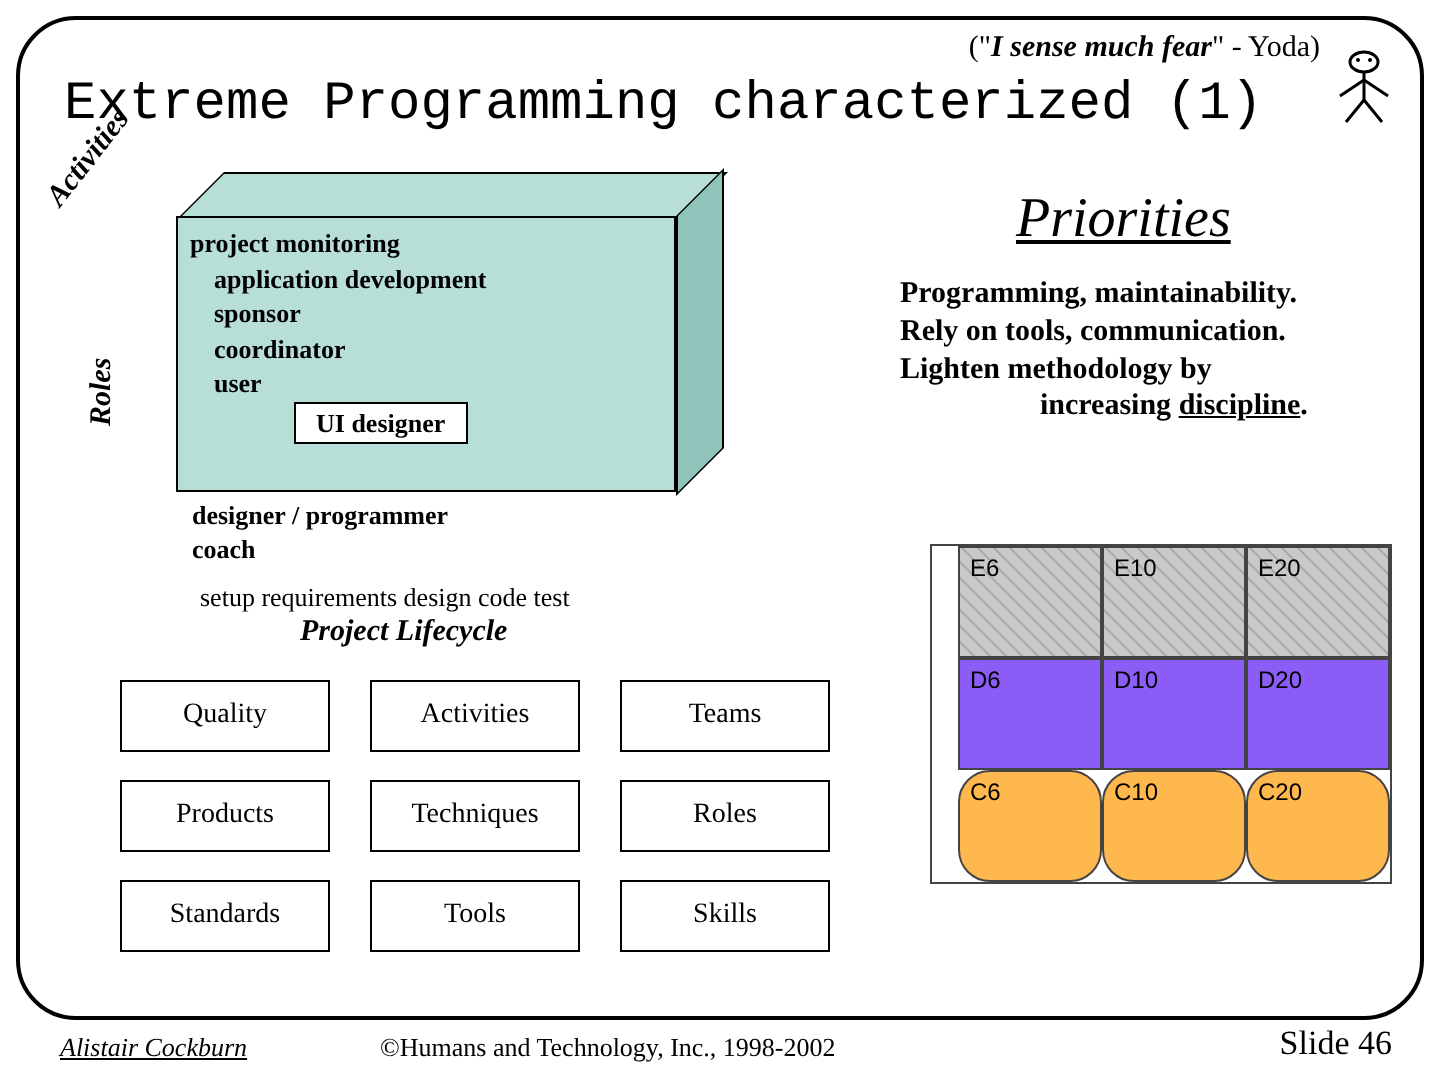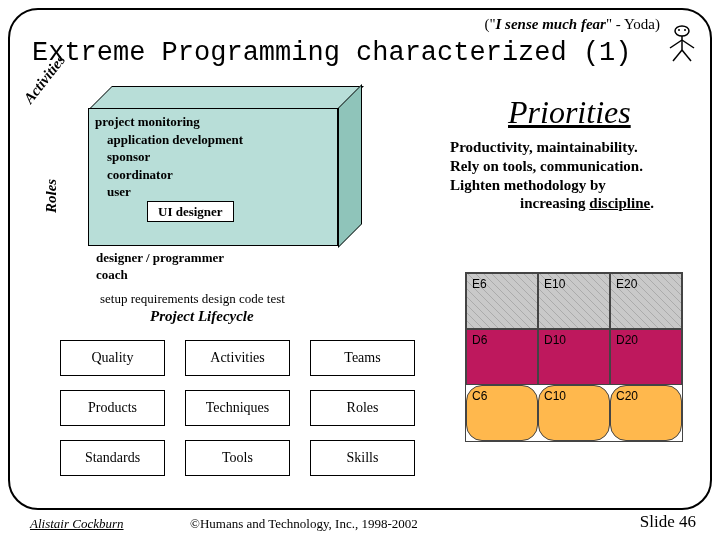--- a/index.html
+++ b/index.html
@@ -157,21 +157,21 @@
     align-items: center;
     justify-content: center;
     font-size: 14px;
     background: #fff;
   }
   
   .priorities-title {
     position: absolute;
     top: 84px;
     left: 498px;
-    font-size: 32px;
+    font-size: 28px;
     font-style: italic;
     text-decoration: underline;
     font-family: 'Times New Roman', serif;
   }
   .priorities-text {
     position: absolute;
     top: 128px;
     left: 440px;
     width: 255px;
     font-size: 15px;
@@ -181,33 +181,34 @@
   .underlined { text-decoration: underline; }
   
   .prio-grid {
     position: absolute;
     top: 262px;
     left: 455px;
     display: grid;
     grid-template-columns: repeat(3, 72px);
     grid-template-rows: repeat(3, 56px);
     border: 1px solid #444;
+    padding-left: 13px;
   }
   .prio-grid .pcell {
     border: 1px solid #444;
     font-size: 12px;
     padding: 3px 5px;
     box-sizing: border-box;
     font-family: Arial, sans-serif;
   }
   .row-e { background: #c9c9c9;
     background-image: linear-gradient(45deg, rgba(0,0,0,.15) 10%, transparent 10%, transparent 50%, rgba(0,0,0,.15) 50%, rgba(0,0,0,.15) 60%, transparent 60%);
     background-size: 8px 8px;
   }
-  .row-d { background: #be185d; }
+  .row-d { background: #8b5cf6; }
   .row-c { background: #ffb84d; border-radius: 16px; }
   
   .footer-left {
     position: absolute;
     top: 516px;
     left: 30px;
     font-size: 13px;
     font-style: italic;
     text-decoration: underline;
     font-family: Liberation Serif, serif;
@@ -283,21 +284,21 @@
     <div class="cell">Techniques</div>
     <div class="cell">Roles</div>
     <div class="cell">Standards</div>
     <div class="cell">Tools</div>
     <div class="cell">Skills</div>
   </div>
 
   <div class="priorities-title">Priorities</div>
 
   <div class="priorities-text">
-    <div>Productivity, maintainability.</div>
+    <div>Programming, maintainability.</div>
     <div>Rely on tools, communication.</div>
     <div>Lighten methodology by</div>
     <div style="padding-left:70px">
       <span>increasing </span><span class="underlined">discipline</span><span>.</span>
     </div>
   </div>
 
   <div class="prio-grid">
     <div class="pcell row-e">E6</div>
     <div class="pcell row-e">E10</div>

